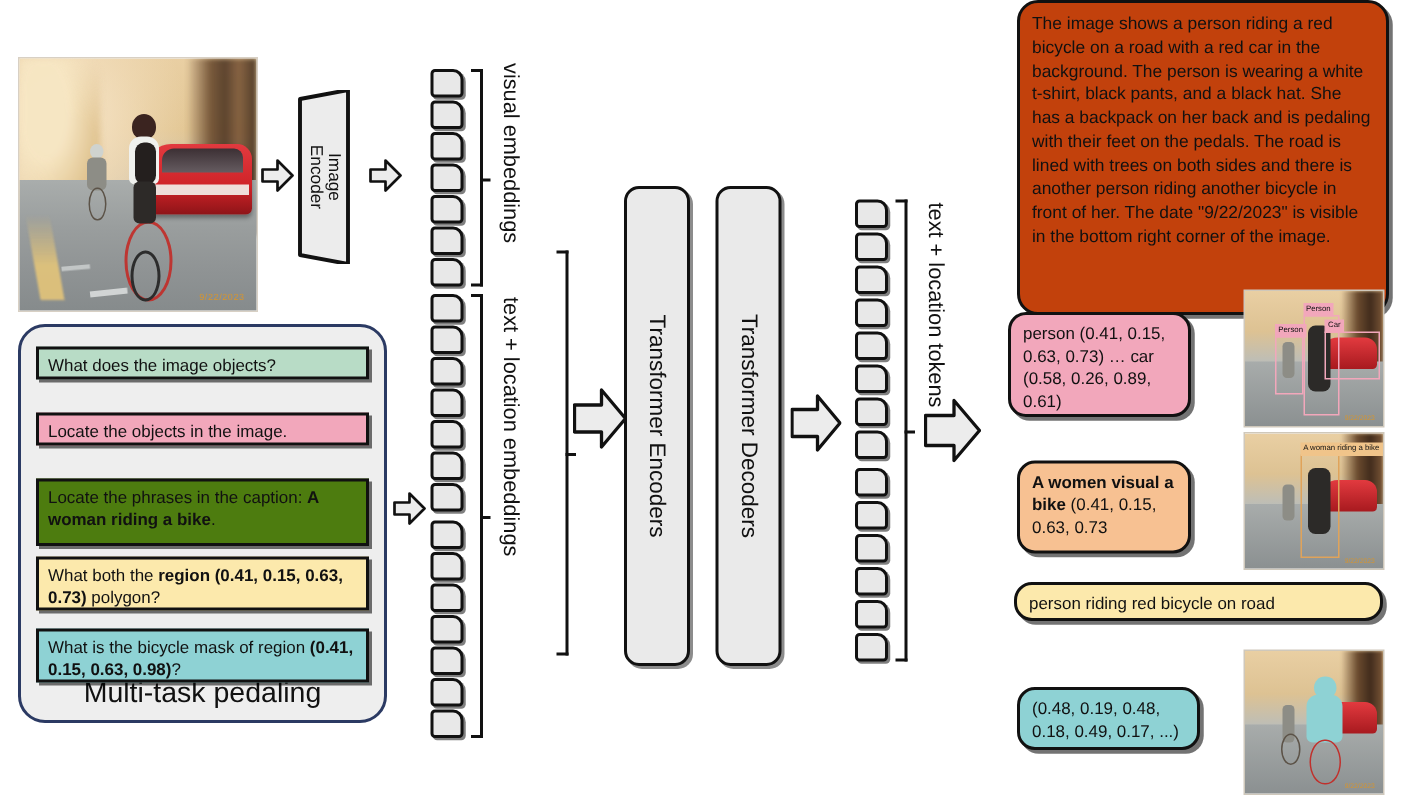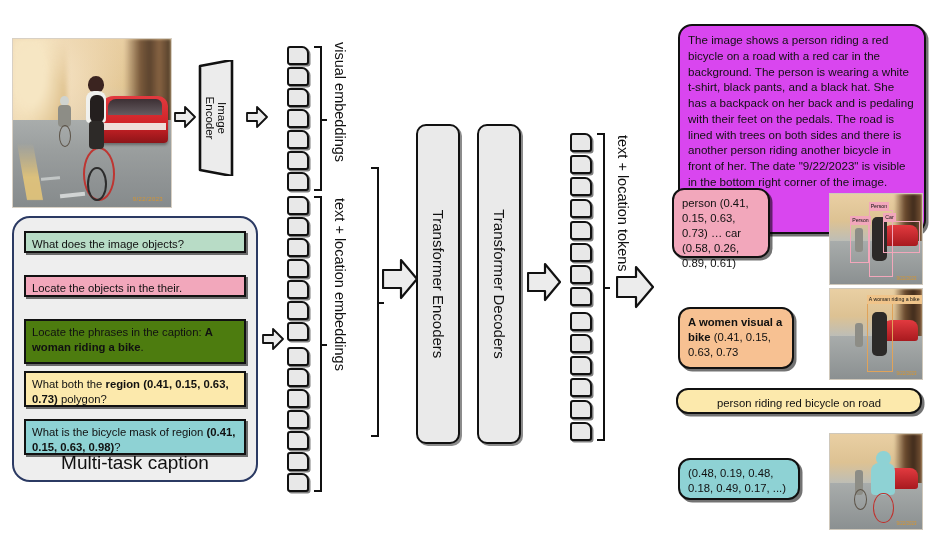--- a/index.html
+++ b/index.html
@@ -233,62 +233,62 @@
   </div>
 <div class="vlabel" style="left:631px;top:135px;transform:rotate(90deg);">text + location tokens</div>
 
 <div class="arrow" style="left:616px;top:265px;">
   <svg width="38" height="44" viewBox="0 0 38 44">
     <path d="M1,12 L20,12 L20,2 L37,22 L20,42 L20,32 L1,32 Z" fill="#ececec" stroke="#111" stroke-width="2.2" stroke-linejoin="round"></path>
   </svg>
 </div>
 
 <div class="prompt-panel">
-  <div class="prompt-title">Multi-task caption</div>
+  <div class="prompt-title">Multi-task pedaling</div>
 </div>
 
 <div class="pbox" style="left:24px;top:231px;width:222px;height:22px;background:#b8dcc6;">
   <span>What does the image objects?</span>
 </div>
 
 <div class="pbox" style="left:24px;top:275px;width:222px;height:22px;background:#f2a7bb;">
-  <span>Locate the objects in the their.</span>
+  <span>Locate the objects in the image.</span>
 </div>
 
 <div class="pbox" style="left:24px;top:319px;width:222px;height:45px;background:#4d7c0f;">
   <span>Locate the phrases in the caption: </span><b>A woman riding a bike</b><span>.</span>
 </div>
 
 <div class="pbox" style="left:24px;top:371px;width:222px;height:36px;background:#fce9ac;">
   <span>What both the </span><b>region (0.41, 0.15, 0.63, 0.73)</b><span> polygon?</span>
 </div>
 
 <div class="pbox" style="left:24px;top:419px;width:222px;height:36px;background:#8ed2d4;">
   <span>What is the bicycle mask of region </span><b>(0.41, 0.15, 0.63, 0.98)</b><span>?</span>
 </div>
 
 <div class="arrow" style="left:262px;top:327px;">
   <svg width="22" height="24" viewBox="0 0 22 24">
     <path d="M1,8 L11,8 L11,2 L21,12 L11,22 L11,16 L1,16 Z" fill="#ececec" stroke="#111" stroke-width="1.8" stroke-linejoin="round"></path>
   </svg>
 </div>
 
-<div class="obox big" style="left:678px;top:24px;width:248px;height:210px;background:#d946ef;">
+<div class="obox big" style="left:678px;top:0;width:248px;height:210px;background:#c2410c;">
   <span>The image shows a person riding a red bicycle on a road with a red car in the background. The person is wearing a white t-shirt, black pants, and a black hat. She has a backpack on her back and is pedaling with their feet on the pedals. The road is lined with trees on both sides and there is another person riding another bicycle in front of her. The date "9/22/2023" is visible in the bottom right corner of the image.</span>
 </div>
 
-<div class="obox" style="left:672px;top:188px;width:98px;height:70px;background:#f2a7bb;">
+<div class="obox" style="left:672px;top:208px;width:122px;height:70px;background:#f2a7bb;">
   <span>person (0.41, 0.15, 0.63, 0.73) … car (0.58, 0.26, 0.89, 0.61)</span>
 </div>
 
 <div class="obox" style="left:678px;top:307px;width:116px;height:62px;background:#f7c192;">
   <b>A women visual a bike</b><span> (0.41, 0.15, 0.63, 0.73</span>
 </div>
 
-<div class="obox" style="left:676px;top:388px;width:246px;height:26px;background:#fce9ac;text-align:center;">
+<div class="obox" style="left:676px;top:388px;width:246px;height:26px;background:#fce9ac;text-align:left;">
   <span>person riding red bicycle on road</span>
 </div>
 
 <div class="obox" style="left:678px;top:458px;width:122px;height:42px;background:#8ed2d4;">
   <span>(0.48, 0.19, 0.48, 0.18, 0.49, 0.17, ...)</span>
 </div>
 
 <div class="thumb" style="left:829px;top:193px;width:94px;height:92px;">
   <div class="sky" style="position:absolute;inset:0;
     background:linear-gradient(180deg,#e9cfa3 0%,#ddc293 30%,#b9bdbb 55%,#9aa0a1 100%);"></div>

